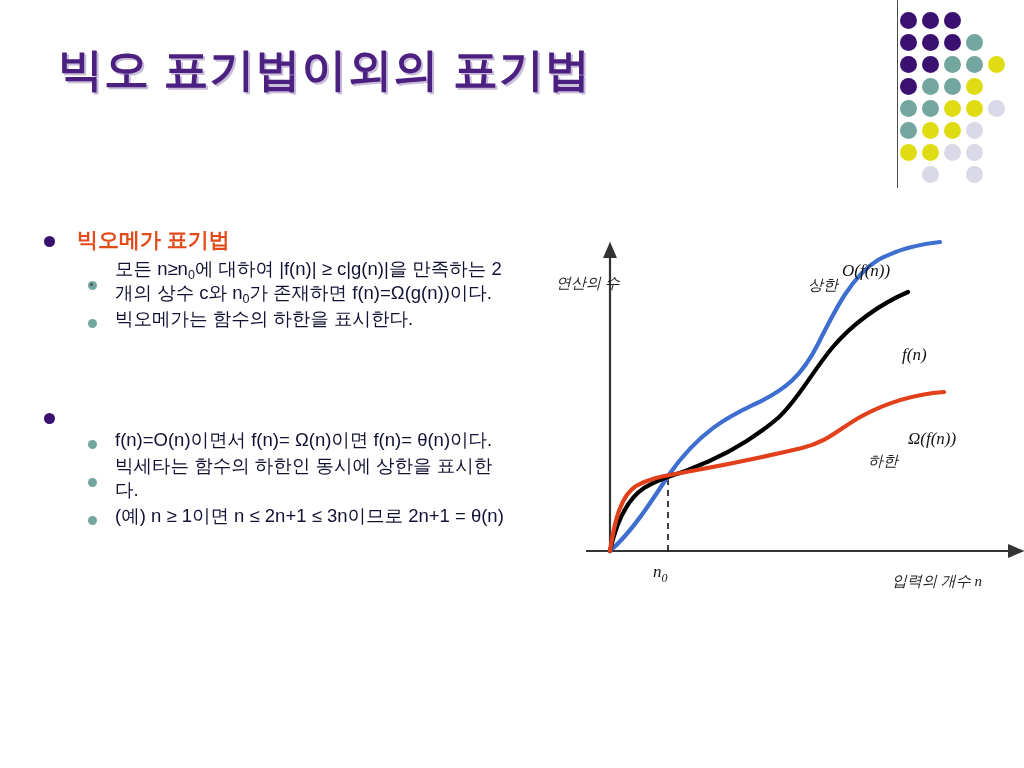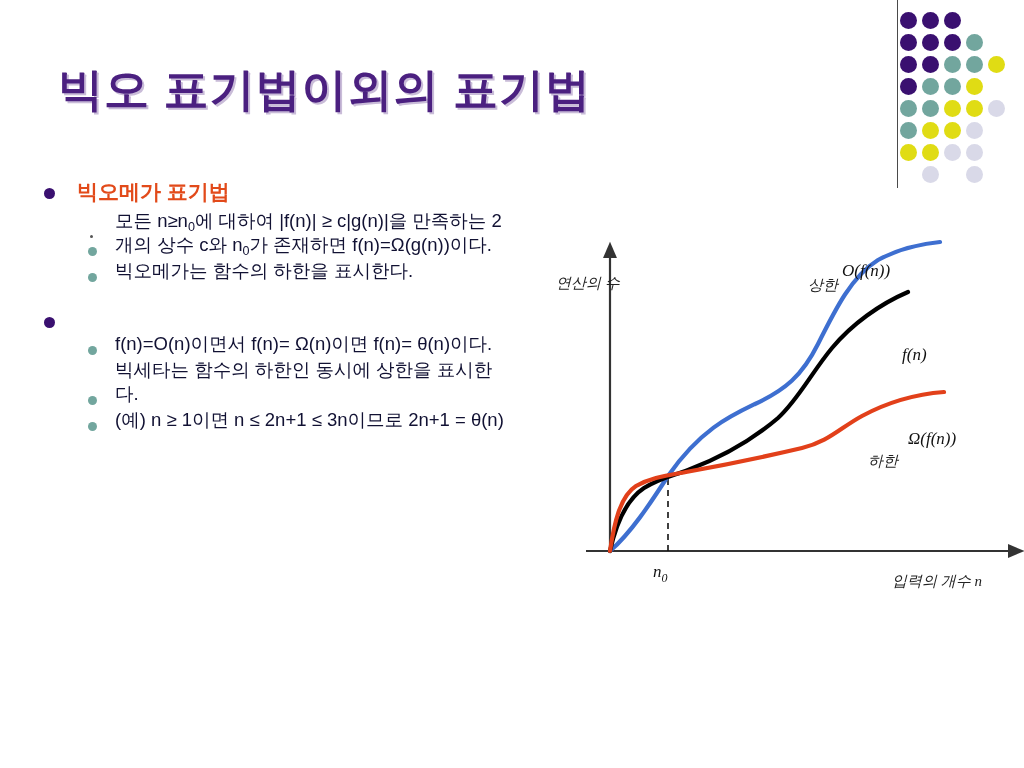--- a/index.html
+++ b/index.html
@@ -36,39 +36,39 @@
     top: 0px;
     width: 1px;
     height: 188px;
     background: #4a4a4a;
   }
 
   
   #slide-title {
     position: absolute;
     left: 58px;
-    top: 60px;
+    top: 40px;
     width: 800px;
     font-size: 45px;
     font-weight: bold;
     color: #4B2080;
     letter-spacing: 1px;
     text-shadow: 2px 2px 0px #c9bcd8;
     white-space: nowrap;
   }
 
   
   #content-column {
     position: absolute;
     left: 44px;
     top: 178px;
     width: 500px;
   }
 
-  .l1-block { margin-bottom: 2px; }
+  .l1-block { margin-bottom: 2px; margin-top: 48px; }
 
   .l1-row {
     display: flex;
     align-items: flex-start;
   }
   .l1-bullet {
     width: 11px;
     height: 11px;
     border-radius: 50%;
     background: #3A1070;
@@ -80,21 +80,21 @@
     font-size: 21px;
     font-weight: bold;
     color: #E24A1A;
     line-height: 1.30;
   }
 
   .l2-list { margin-top: 4px; margin-left: 44px; }
 
   .l2-row {
     display: flex;
-    align-items: flex-end;
+    align-items: center;
     margin-bottom: 3px;
     position: relative;
   }
   .l2-bullet {
     width: 9px;
     height: 9px;
     border-radius: 50%;
     background: #72A69E;
     margin-top: 9px;
     margin-right: 18px;

